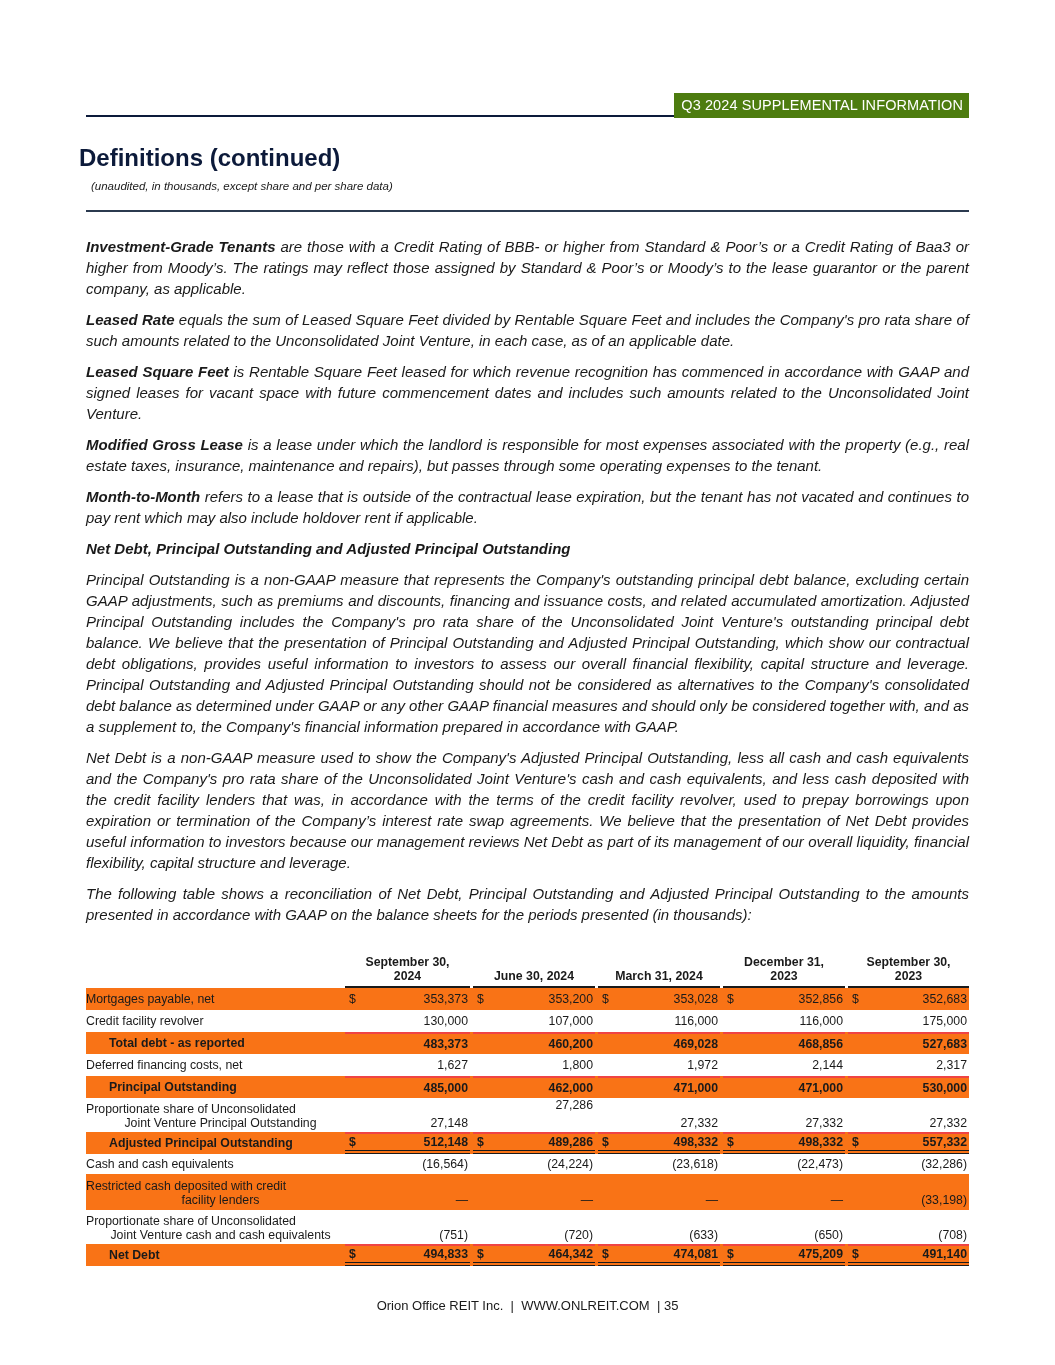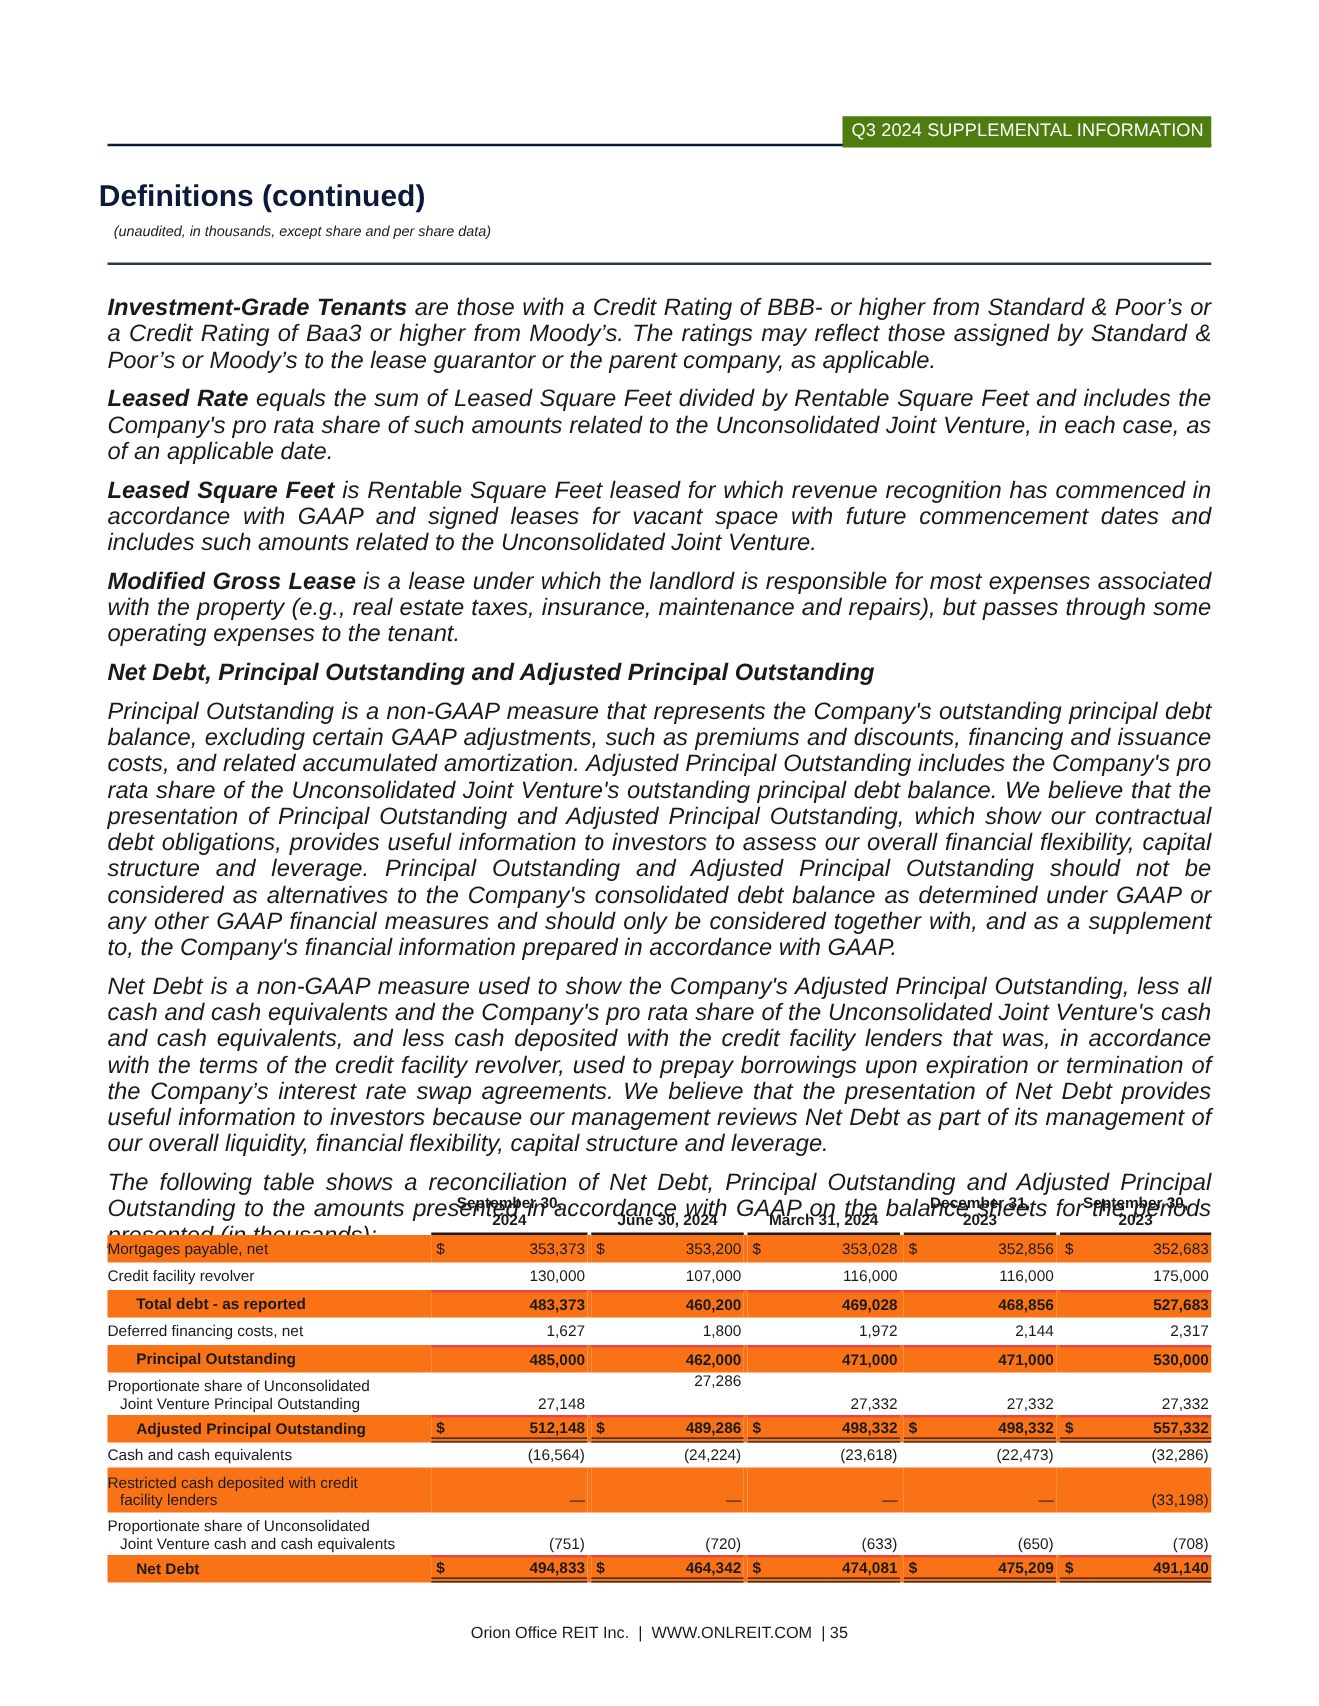--- a/index.html
+++ b/index.html
@@ -6,34 +6,34 @@
   body { width:1055px; height:1365px; position:relative; overflow:hidden;
          font-family:"Liberation Sans", "DejaVu Sans", sans-serif; color:#1a1a1a; }
   .topbar { position:absolute; left:86px; top:93px; width:883px; height:24px; }
   .topbar .rule { position:absolute; left:0; right:0; bottom:0; height:2px; background:#0c1a3a; }
   .topbar .badge { position:absolute; right:0; top:0; height:25px; background:#4d7c0f; color:#ffffff;
                    font-size:14.5px; line-height:25px; padding:0 6px 0 7px; letter-spacing:0.1px; }
   .title { position:absolute; left:79px; top:144px; font-size:24px; font-weight:bold; color:#0c1a3a; margin:0; }
   .subtitle { position:absolute; left:91px; top:180px; font-size:11.5px; font-style:italic; color:#1a1a1a; margin:0; }
   .title-rule { position:absolute; left:86px; width:883px; top:210px; height:2px; background:#2b3a4f; }
 
-  .body { position:absolute; left:86px; top:236px; width:883px; font-size:19px; line-height:21px; font-style:italic; }
+  .body { position:absolute; left:86px; top:236px; width:883px; font-size:15px; line-height:21px; font-style:italic; }
   .body p { margin:0 0 10px 0; text-align:justify; }
   .body b { font-weight:bold; }
   .body .heading { font-weight:bold; }
 
   table.recon { position:absolute; left:86px; top:955px; width:883px; border-collapse:separate; border-spacing:0;
                 font-size:12.3px; font-style:normal; }
   table.recon td, table.recon th { padding:0; }
   table.recon th { font-weight:bold; text-align:center; vertical-align:bottom; line-height:14px; padding-bottom:3px; }
   .hdr-cell { border-bottom:2px solid #1a1a1a; }
   .gap { width:3px; }
   td.lbl { padding-left:4px; line-height:14px; }
   td.lbl.indent { padding-left:23px; font-weight:bold; }
-  td.lbl .cont { display:block; padding-left:10px; }
+  td.lbl .cont { display:block; padding-left:10px;text-align:center; }
   .val { display:flex; justify-content:space-between; padding:0 2px 0 4px; }
   tr.shaded td.fill { background:#f97316; }
   tr.bold td { font-weight:bold; }
   .b-top { border-top:2px solid #ef4444; }
   .b-dbl { border-bottom:4px double #1a1a1a; }
   .footer { position:absolute; left:0; width:1055px; top:1298px; text-align:center; font-size:13px; color:#1a1a1a; }
 </style>
 </head>
 <body>
 
@@ -44,20 +44,21 @@
 
 <h1 class="title">Definitions (continued)</h1>
 <p class="subtitle">(unaudited, in thousands, except share and per share data)</p>
 <div class="title-rule"></div>
 
 <div class="body">
   <p><b>Investment-Grade Tenants</b><span> are those with a Credit Rating of BBB- or higher from Standard &amp; Poor’s or a Credit Rating of Baa3 or higher from Moody’s. The ratings may reflect those assigned by Standard &amp; Poor’s or Moody’s to the lease guarantor or the parent company, as applicable.</span></p>
   <p><b>Leased Rate</b><span> equals the sum of Leased Square Feet divided by Rentable Square Feet and includes the Company's pro rata share of such amounts related to the Unconsolidated Joint Venture, in each case, as of an applicable date.</span></p>
   <p><b>Leased Square Feet</b><span> is Rentable Square Feet leased for which revenue recognition has commenced in accordance with GAAP and signed leases for vacant space with future commencement dates and includes such amounts related to the Unconsolidated Joint Venture.</span></p>
   <p><b>Modified Gross Lease</b><span> is a lease under which the landlord is responsible for most expenses associated with the property (e.g., real estate taxes, insurance, maintenance and repairs), but passes through some operating expenses to the tenant.</span></p>
+  <p><b>Month-to-Month</b><span> refers to a lease that is outside of the contractual lease expiration, but the tenant has not vacated and continues to pay rent which may also include holdover rent if applicable.</span></p>
   <p class="heading">Net Debt, Principal Outstanding and Adjusted Principal Outstanding</p>
   <p>Principal Outstanding is a non-GAAP measure that represents the Company's outstanding principal debt balance, excluding certain GAAP adjustments, such as premiums and discounts, financing and issuance costs, and related accumulated amortization. Adjusted Principal Outstanding includes the Company's pro rata share of the Unconsolidated Joint Venture's outstanding principal debt balance. We believe that the presentation of Principal Outstanding and Adjusted Principal Outstanding, which show our contractual debt obligations, provides useful information to investors to assess our overall financial flexibility, capital structure and leverage. Principal Outstanding and Adjusted Principal Outstanding should not be considered as alternatives to the Company's consolidated debt balance as determined under GAAP or any other GAAP financial measures and should only be considered together with, and as a supplement to, the Company's financial information prepared in accordance with GAAP.</p>
   <p>Net Debt is a non-GAAP measure used to show the Company's Adjusted Principal Outstanding, less all cash and cash equivalents and the Company's pro rata share of the Unconsolidated Joint Venture's cash and cash equivalents, and less cash deposited with the credit facility lenders that was, in accordance with the terms of the credit facility revolver, used to prepay borrowings upon expiration or termination of the Company’s interest rate swap agreements. We believe that the presentation of Net Debt provides useful information to investors because our management reviews Net Debt as part of its management of our overall liquidity, financial flexibility, capital structure and leverage.</p>
   <p>The following table shows a reconciliation of Net Debt, Principal Outstanding and Adjusted Principal Outstanding to the amounts presented in accordance with GAAP on the balance sheets for the periods presented (in thousands):</p>
 </div>
 
 <table class="recon">
   <colgroup>
     <col style="width:259px">
     <col style="width:125px">

